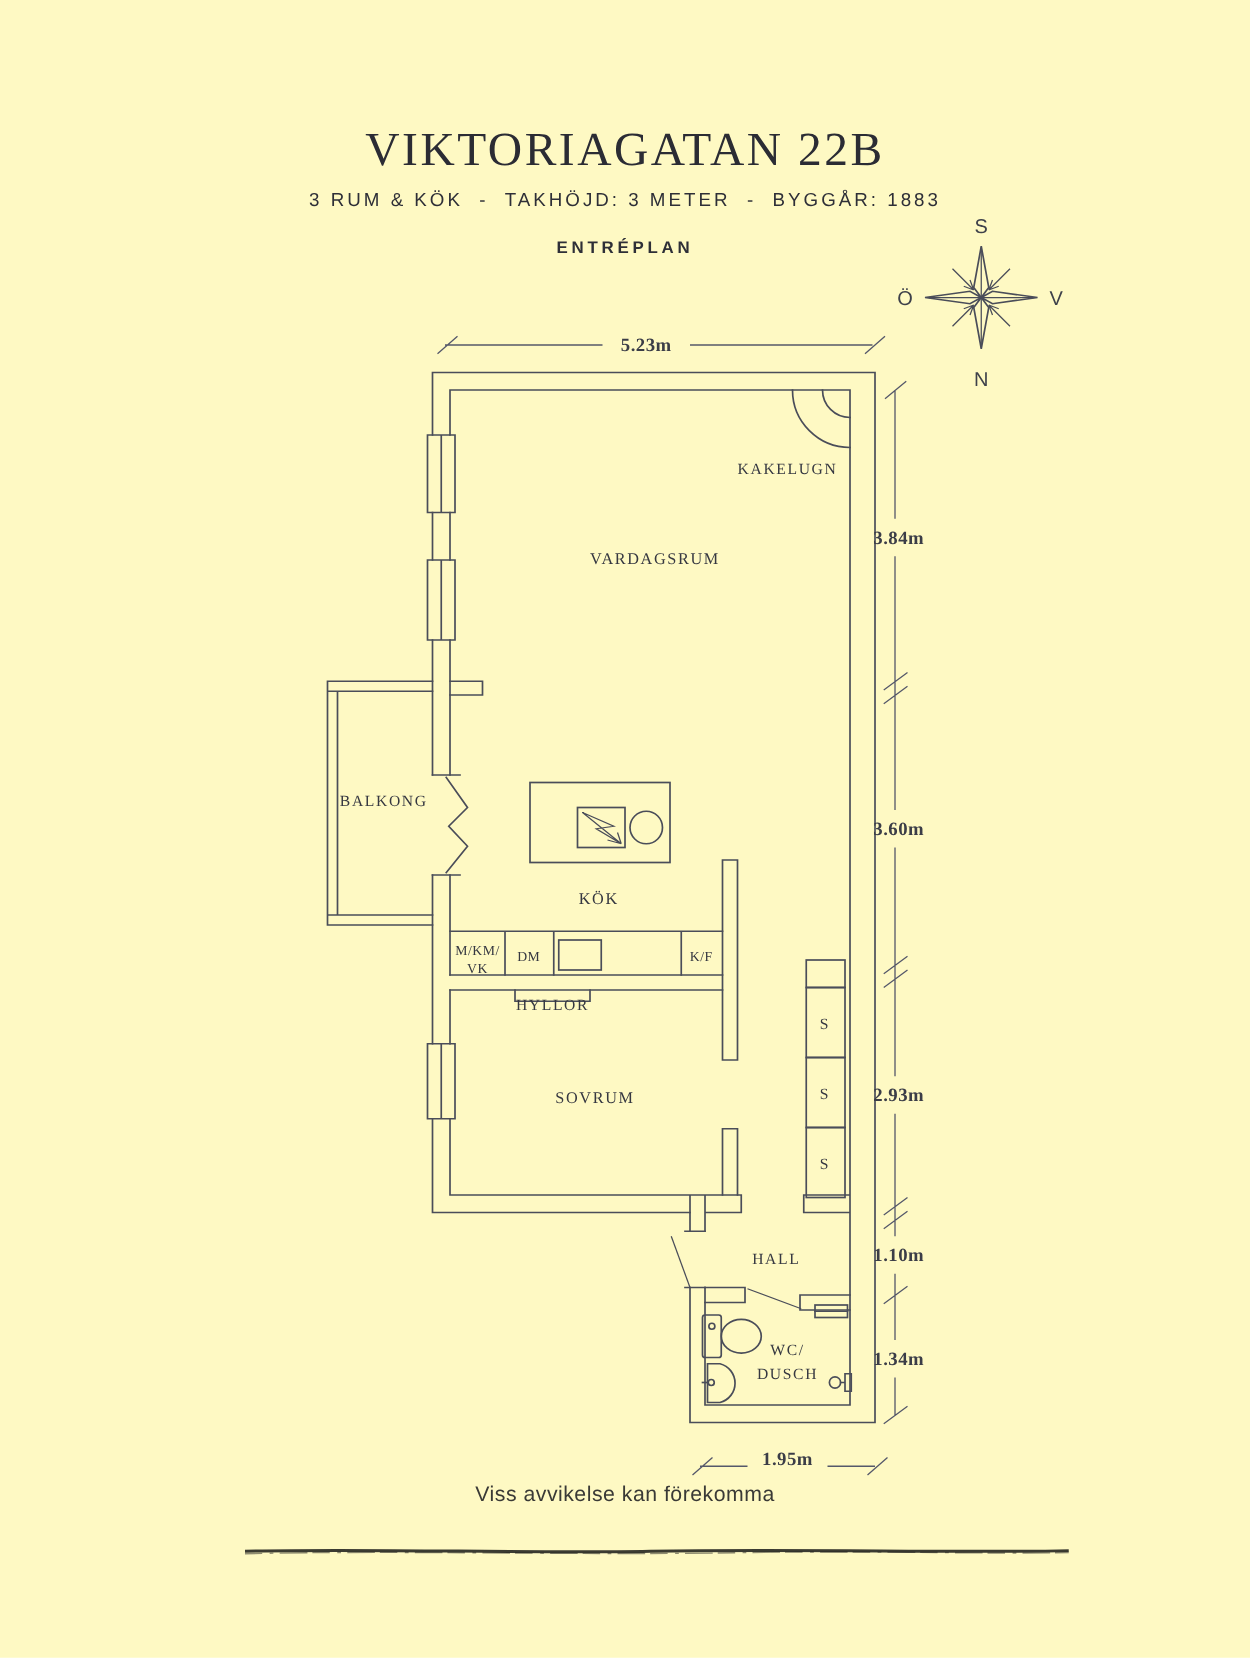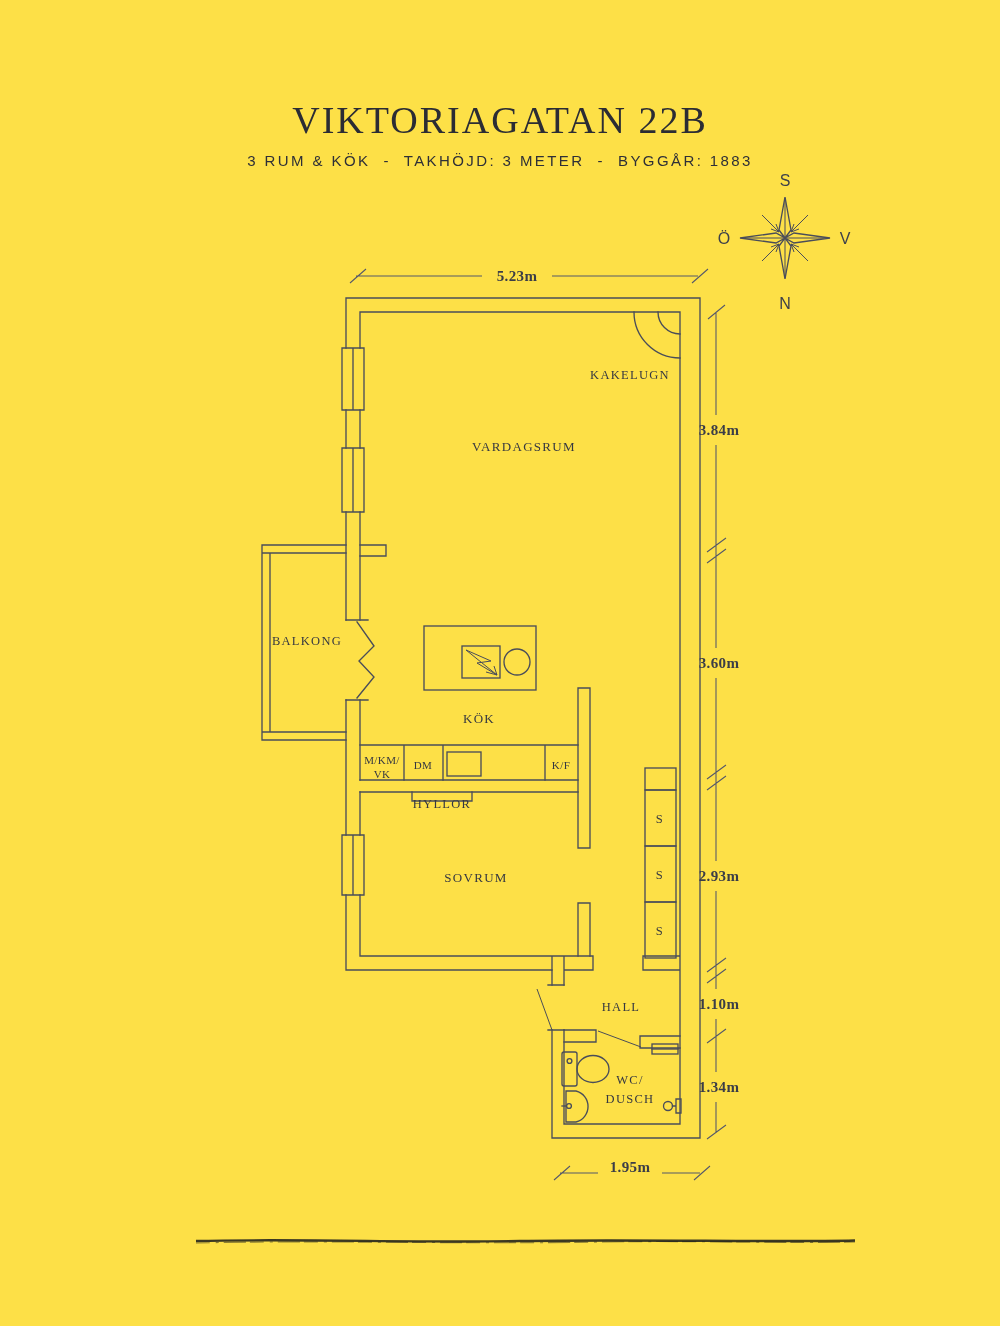--- a/index.html
+++ b/index.html
@@ -1,19 +1,19 @@
 <!DOCTYPE html>
 <html><head>
 <meta charset="utf-8">
 <style>
   html,body{margin:0;padding:0;}
   .page{
     position:relative;
     width:1000px;height:1326px;
-    background:#fde047;
+    background:#fef9c3;
     font-family:"Liberation Sans", sans-serif;
     overflow:hidden;
   }
   .hdr{position:absolute;left:0;width:1000px;text-align:center;color:#2b2c34;}
   .title{
     top:98px;
     font-family:"Liberation Serif","DejaVu Serif",serif;
     font-size:38px;letter-spacing:2px;font-weight:500;
   }
   .subtitle{
@@ -41,20 +41,21 @@
   .cl{font-family:"Liberation Sans",sans-serif;font-size:16px;fill:#3e414a;}
   .smudge{stroke:#20201d;fill:none;}
 </style>
 </head>
 <body>
 
 <div class="page">
 
   <div class="hdr title">VIKTORIAGATAN 22B</div>
   <div class="hdr subtitle">3 RUM &amp; KÖK  -  TAKHÖJD: 3 METER  -  BYGGÅR: 1883</div>
+  <div class="hdr floorname">ENTRÉPLAN</div>
 
   <svg width="1000" height="1326" viewBox="0 0 1000 1326">
 
     <g>
       <path class="thin" d="M785,198 V278 M743,238 H827"></path>
       <path class="ln" stroke-width="1.15" d="M785,197 L791,230 L785,238 L779,230 Z
            M785,279 L791,246 L785,238 L779,246 Z
            M740,238 L776,233 L785,238 L776,243 Z
            M830,238 L794,233 L785,238 L794,243 Z"></path>
       <path class="thin" d="M762,215 L779,232 M779,232 L771,229 M779,232 L776,224
@@ -192,13 +193,14 @@
       <path class="dimln" d="M560,1173 H598 M662,1173 H700 M554,1180 L570,1166 M694,1180 L710,1166"></path>
       <text class="dim" x="630" y="1172" text-anchor="middle">1.95m</text>
     </g>
 
     <g>
       <path class="smudge" stroke-width="2.4" opacity="0.88" d="M196,1241 C300,1238.5 420,1243 520,1241 C640,1239 770,1242.5 855,1240.5"></path>
       <path class="smudge" stroke-width="1.1" opacity="0.5" stroke-dasharray="14 6 3 5 22 4" d="M196,1243 C320,1240 470,1244.5 600,1242 C700,1240.5 800,1243.5 855,1242"></path>
     </g>
   </svg>
 
+  <div class="footer">Viss avvikelse kan förekomma</div>
 </div>
 
 </body></html>

